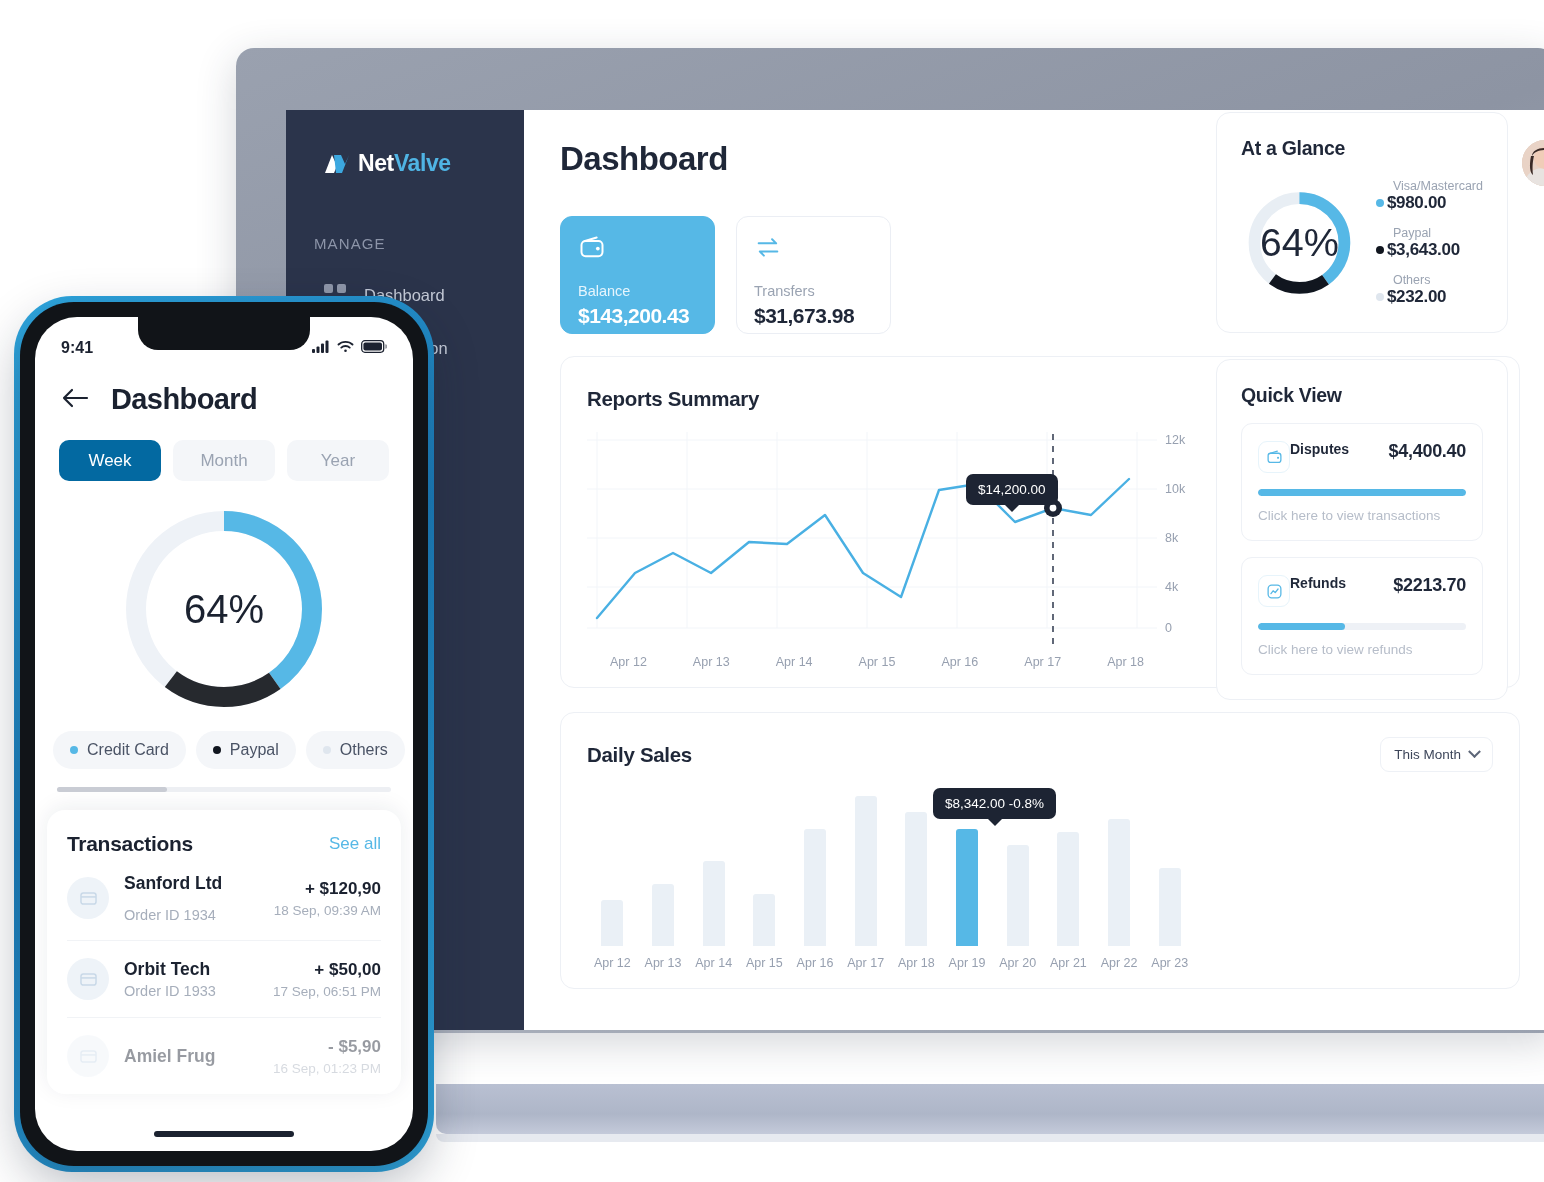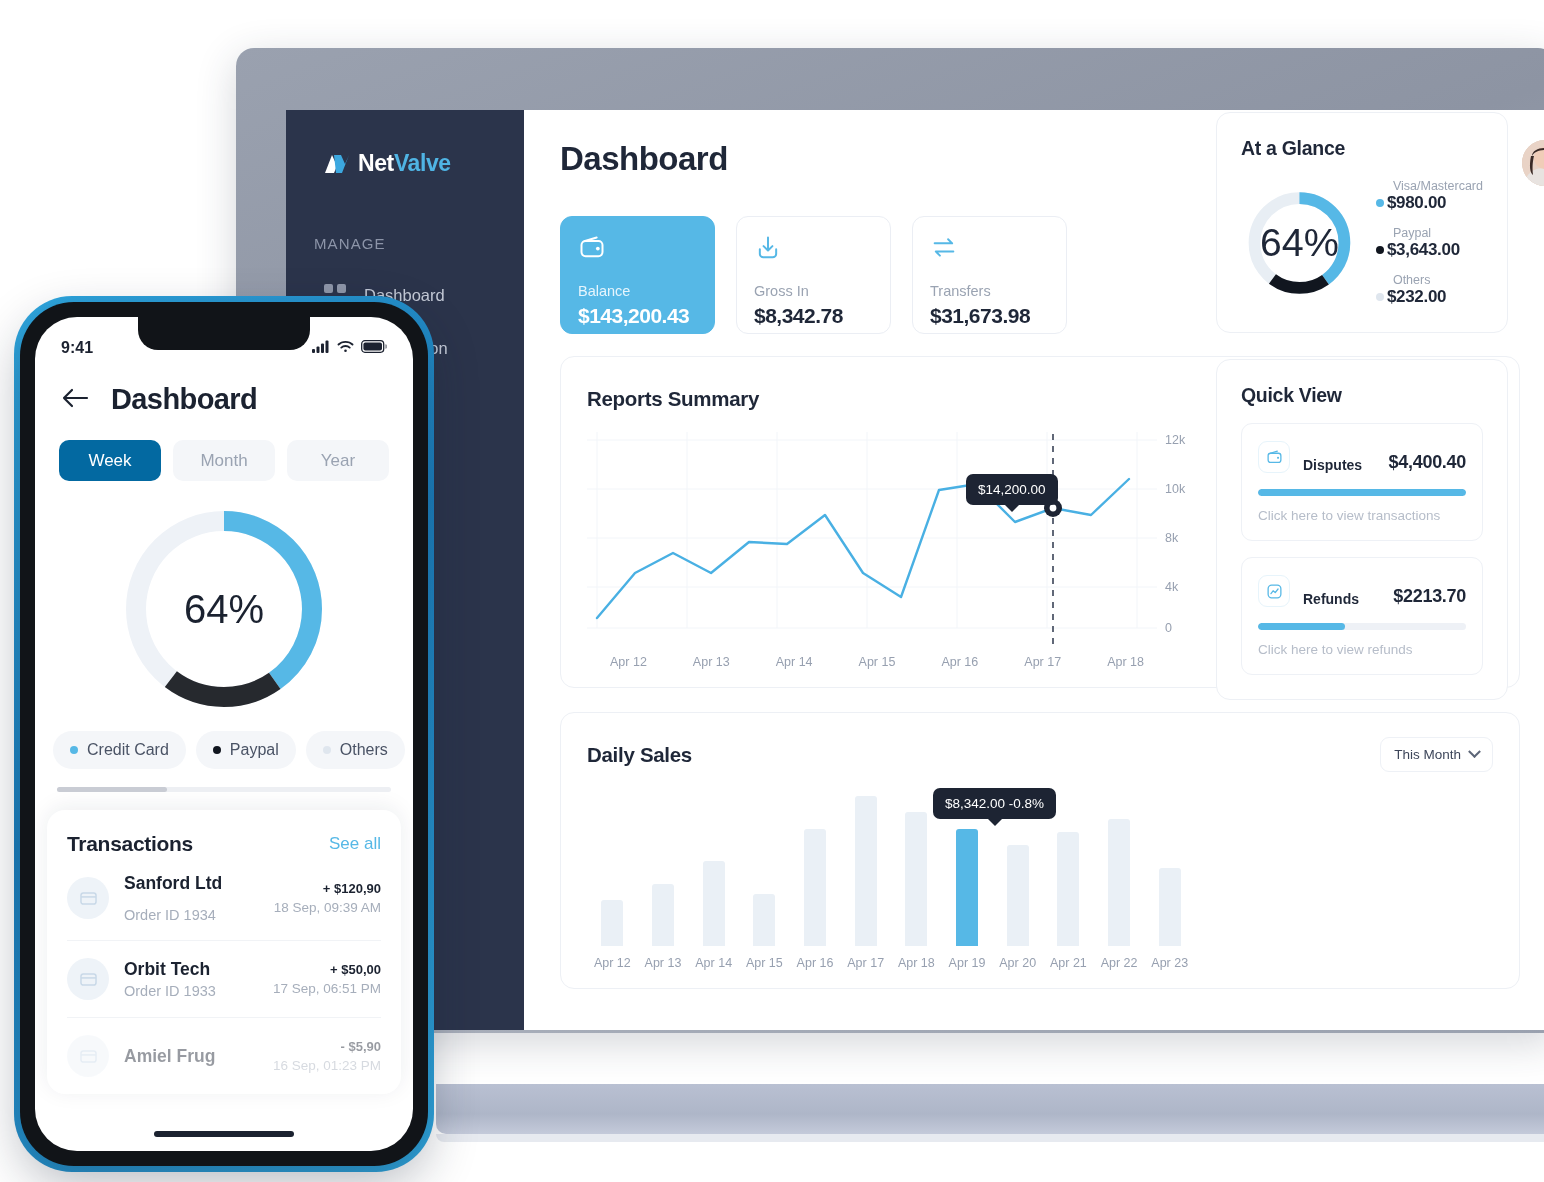--- a/index.html
+++ b/index.html
@@ -92,21 +92,21 @@
   .rightcol { position: absolute; left: 1216px; top: 112px; width: 292px; }
   .rpanel { border: 1px solid #edf0f5; border-radius: 14px; background: #fff; padding: 24px 24px; }
   .rtitle { font-size: 19.5px; font-weight: 700; color: #1f2738; letter-spacing: -.3px; }
   .glance-body { display: flex; align-items: center; gap: 18px; margin-top: 18px; }
   .legend-row { margin-bottom: 13px; }
   .legend-name { font-size: 12.5px; color: #9aa3b2; margin-left: 17px; }
   .legend-val { font-size: 17px; font-weight: 700; color: #1f2738; display: flex; align-items: center; gap: 3px; letter-spacing:-.3px;}
   .dot { width: 8px; height: 8px; border-radius: 50%; display: inline-block; flex: none; }
 
   .qv-card { border: 1px solid #eef1f6; border-radius: 11px; padding: 17px 16px; margin-top: 16px; }
-  .qv-top { display: flex; align-items: flex-end; gap: 13px; }
+  .qv-top { display: flex; align-items: flex-start; }
   .qv-ic { width: 32px; height: 32px; border-radius: 9px; border: 1px solid #e7f4fb; display: flex; align-items: center; justify-content: center; }
   .qv-name { font-size: 14px; font-weight: 700; color: #1f2738; }
   .qv-amt { margin-left: auto; font-size: 18px; font-weight: 700; color: #1f2738; white-space: nowrap; letter-spacing:-.3px;}
   .qv-bar { height: 7px; border-radius: 4px; background: #eef1f6; margin-top: 16px; overflow: hidden; }
   .qv-fill { height: 100%; background: #56b8e6; border-radius: 4px; }
   .qv-hint { margin-top: 12px; font-size: 13.5px; color: #b6bdc9; }
 
   
   .toprow { position: absolute; left: 1252px; top: 140px; display: flex; align-items: center; gap: 22px; }
   .search {
@@ -155,21 +155,21 @@
   .scrollbar i { position: absolute; left: 0; top: 0; height: 5px; width: 110px; background: #c9ccd4; border-radius: 3px; display:block; }
   .tx-card { margin: 18px 12px 0 12px; background: #fff; border-radius: 18px;
              box-shadow: 0 -3px 22px rgba(30,40,60,.08); padding: 22px 20px 0 20px; }
   .tx-head { display: flex; align-items: center; justify-content: space-between; }
   .tx-h1 { font-size: 21px; font-weight: 700; color: #1b2230; letter-spacing: -.3px; }
   .tx-see { font-size: 17px; color: #56b8e6; }
   .tx-row { display: flex; align-items: center; gap: 15px; padding: 17px 0; border-bottom: 1px solid #f1f3f6; }
   .tx-av { width: 42px; height: 42px; border-radius: 50%; background: #eef3f8; display:flex; align-items:center; justify-content:center; flex:none; }
   .tx-name { font-size: 17.5px; font-weight: 700; color: #1b2230; }
   .tx-sub { font-size: 14.5px; color: #a6aebb; margin-top: 3px; }
-  .tx-amt { font-size: 13px; font-weight: 700; color: #1b2230; text-align: right; }
+  .tx-amt { font-size: 17px; font-weight: 700; color: #1b2230; text-align: right; }
   .tx-time { font-size: 13.5px; color: #a6aebb; margin-top: 4px; text-align: right; }
   .tx-right { margin-left: auto; }
   .tx-row.faded { opacity: .45; }
   .home-ind { position: absolute; left: 50%; transform: translateX(-50%); bottom: 14px;
               width: 140px; height: 6px; background: #1b2230; border-radius: 4px; }
 
   .donut-label { font-size: 44px; font-weight: 400; fill: #1f2738; }
   .tooltip-dark {
     background: #1d2433; color: #fff; border-radius: 7px; padding: 8px 12px;
     font-size: 13.5px; white-space: nowrap; position: absolute;
@@ -234,30 +234,20 @@
                 <svg width="28" height="28" viewBox="0 0 24 24" fill="none" stroke="#ffffff" stroke-width="1.7" stroke-linecap="round">
                   <rect x="3" y="6" width="18" height="13" rx="3.5"></rect>
                   <path d="M6 6 L16 3"></path>
                   <circle cx="17" cy="12.5" r="1.6" fill="#ffffff" stroke="none"></circle>
                 </svg>
               </span>
               <div class="stat-label">Balance</div>
               <div class="stat-val">$143,200.43</div>
             </div>
 
-            <div class="stat">
-              <span class="stat-icon">
-                <svg width="28" height="28" viewBox="0 0 24 24" fill="none" stroke="#56b8e6" stroke-width="1.7" stroke-linecap="round" stroke-linejoin="round">
-                  <path d="M5 13 v4 a3 3 0 0 0 3 3 h8 a3 3 0 0 0 3 -3 v-4"></path>
-                  <path d="M12 3 v11 M8.2 10.4 L12 14.2 L15.8 10.4"></path>
-                </svg>
-              </span>
-              <div class="stat-label">Gross In</div>
-              <div class="stat-val">$8,342.78</div>
-            </div>
 
 
             <div class="stat">
               <span class="stat-icon">
                 <svg width="28" height="28" viewBox="0 0 24 24" fill="none" stroke="#56b8e6" stroke-width="1.7" stroke-linecap="round" stroke-linejoin="round">
                   <path d="M4 8 h15 M15.5 4.5 L19 8"></path>
                   <path d="M20 15 H5 M8.5 18.5 L5 15"></path>
                 </svg>
               </span>
               <div class="stat-label">Transfers</div>

